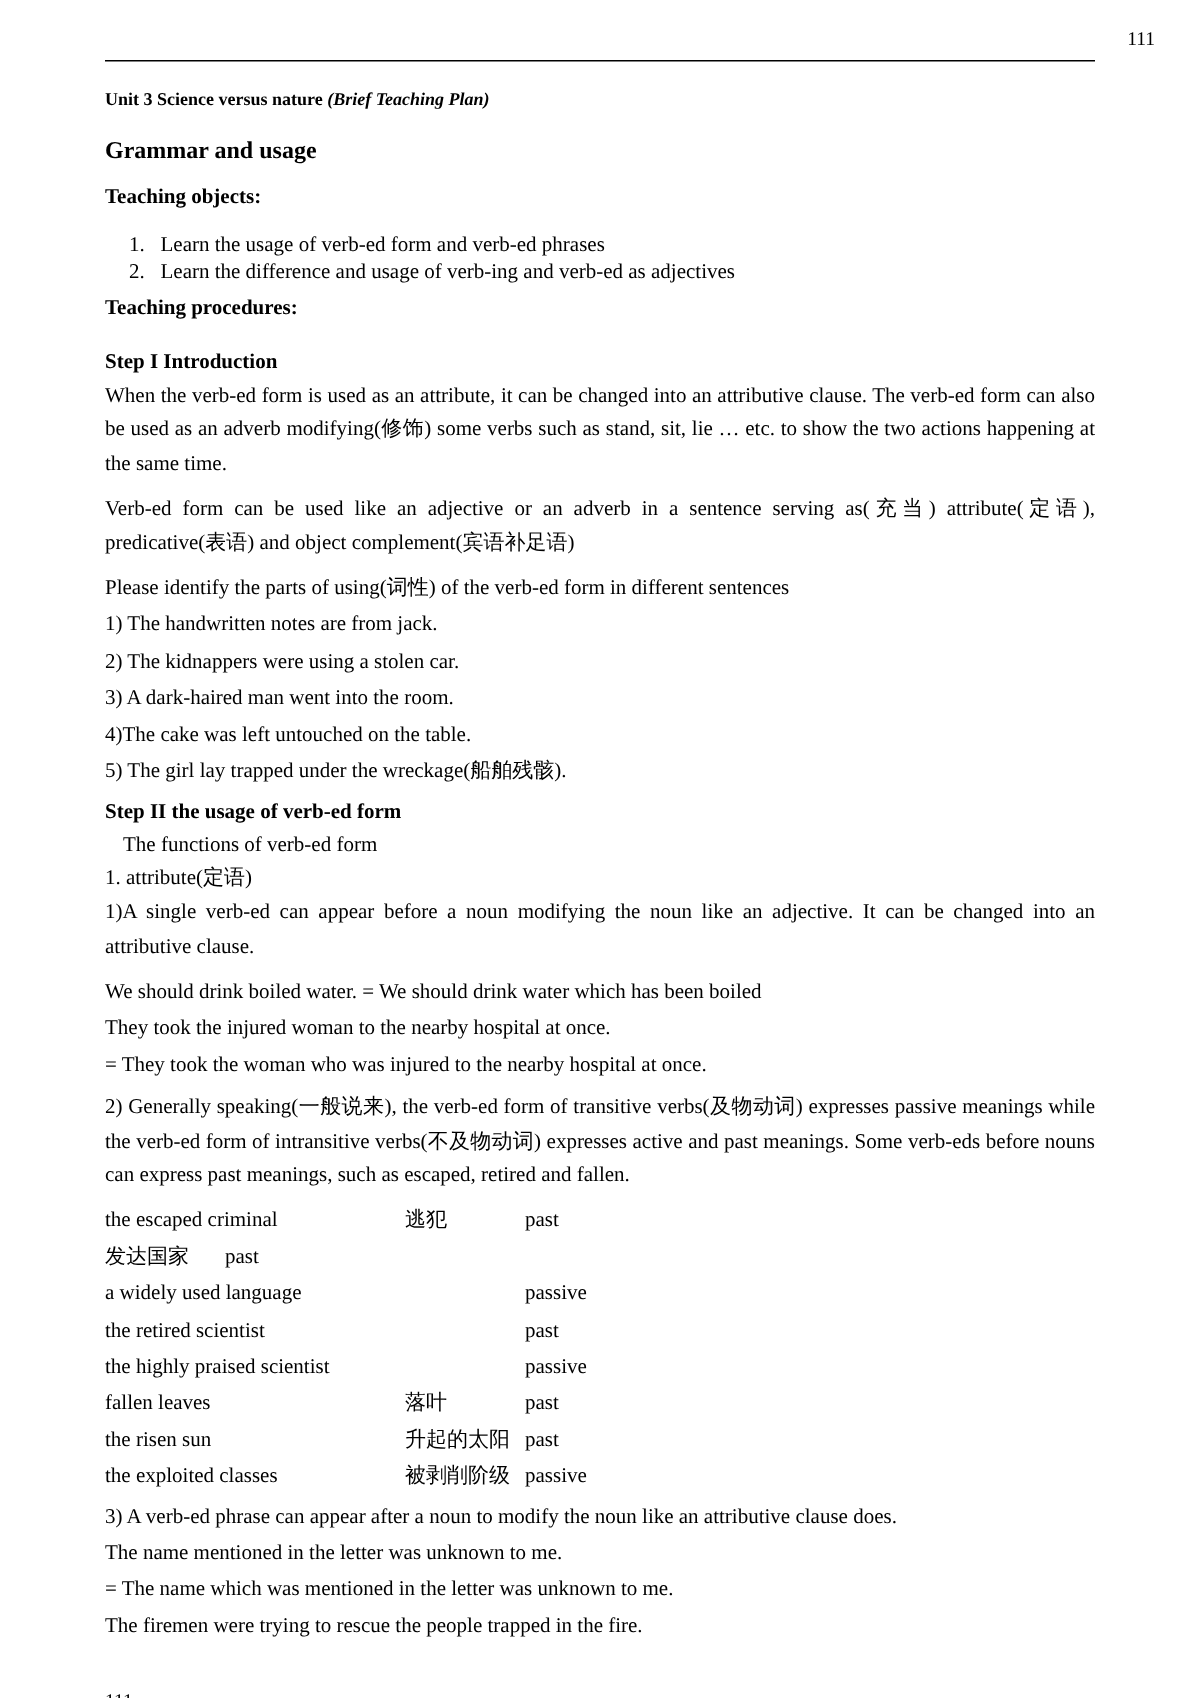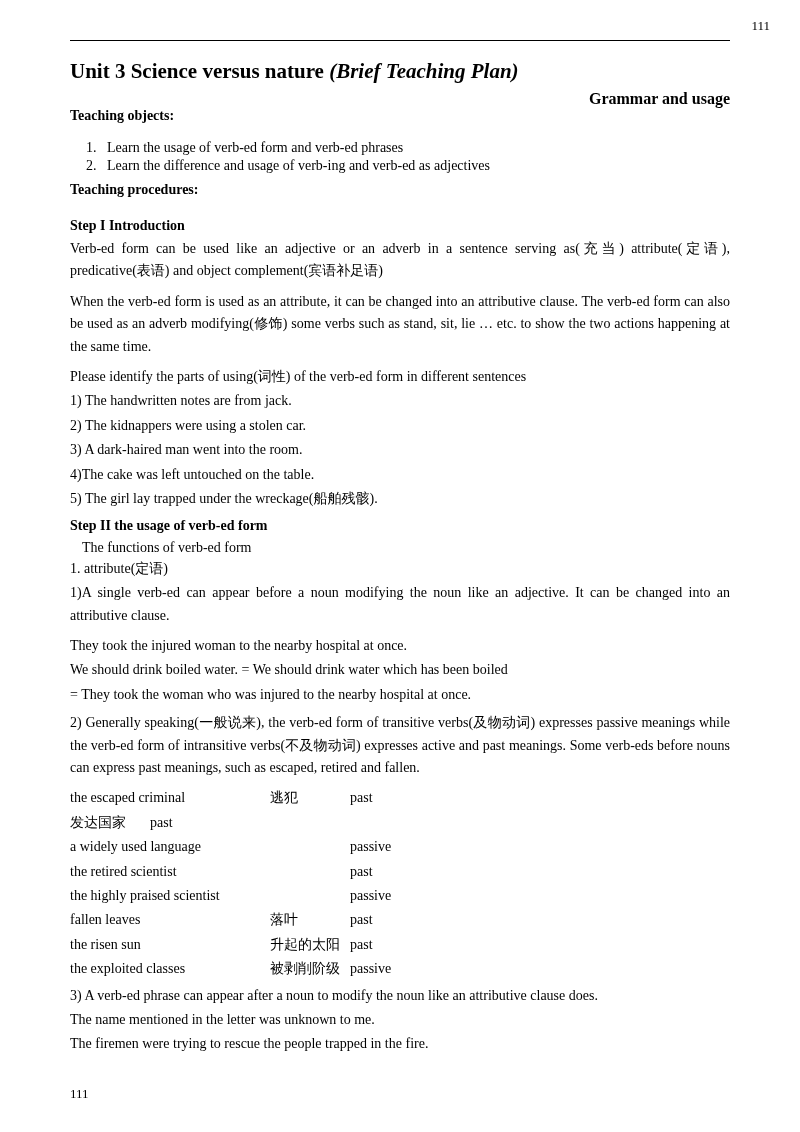--- a/index.html
+++ b/index.html
@@ -28,31 +28,32 @@
     }
     .page-number-bottom {
       margin-top: 30px;
       font-size: 13px;
     }
     .top-line {
       border-top: 1px solid #000;
       margin-bottom: 18px;
     }
     .unit-title {
-      font-size: 21px;
-      font-weight: bold;
-      margin-bottom: 6px;
+      font-size: 12px;
+      font-weight: bold;
+      margin-bottom: 18px;
     }
     .unit-title .italic-part {
       font-style: italic;
     }
     .section-title {
       font-size: 16px;
       font-weight: bold;
-      text-align: right;
+      text-align: left;
+      margin-bottom: 14px;
     }
     .teaching-objects-label {
       font-weight: bold;
       margin-bottom: 16px;
     }
     .list-item {
       margin-left: 16px;
       margin-bottom: 2px;
       text-align: justify;
     }
@@ -122,41 +123,41 @@
 
   <div class="teaching-objects-label">Teaching objects:</div>
 
   <div class="list-item">1.&nbsp;&nbsp;&nbsp;<span>Learn the usage of verb-ed form and verb-ed phrases</span></div>
   <div class="list-item">2.&nbsp;&nbsp;&nbsp;<span>Learn the difference and usage of verb-ing and verb-ed as adjectives</span></div>
 
   <div class="teaching-procedures-label">Teaching procedures:</div>
 
   <div class="step-label">Step I Introduction</div>
 
+  <div class="paragraph">When the verb-ed form is   used as an attribute, it can be changed into an attributive clause. The verb-ed form can also be used as an adverb modifying(修饰) some verbs such as stand, sit, lie … etc. to show the two actions happening at the same time.</div>
+
   <div class="paragraph">Verb-ed form can be used like an adjective or an adverb in a sentence serving as(充当) attribute(定语), predicative(表语) and object complement(宾语补足语)</div>
-
-  <div class="paragraph">When the verb-ed form is   used as an attribute, it can be changed into an attributive clause. The verb-ed form can also be used as an adverb modifying(修饰) some verbs such as stand, sit, lie … etc. to show the two actions happening at the same time.</div>
 
   <div class="sentence">Please identify the parts of using(词性) of the verb-ed form in different sentences</div>
   <div class="sentence">1) The handwritten notes are from jack.</div>
   <div class="sentence">2) The kidnappers were using a stolen car.</div>
   <div class="sentence">3) A dark-haired man went into the room.</div>
   <div class="sentence">4)The cake was left untouched on the table.</div>
   <div class="sentence">5) The girl lay trapped under the wreckage(船舶残骸).</div>
 
   <div class="step-ii-label">Step II the usage of verb-ed form</div>
 
   <div class="functions-line">The functions of verb-ed form</div>
 
   <div class="attr-label">1. attribute(定语)</div>
 
   <div class="paragraph">1)A single verb-ed can appear before a noun modifying the noun like an adjective. It can be changed into an attributive clause.</div>
 
+  <div class="sentence">We should drink boiled water. = We should drink water which has been boiled</div>
   <div class="sentence">They took the injured woman to the nearby hospital at once.</div>
-  <div class="sentence">We should drink boiled water. = We should drink water which has been boiled</div>
   <div class="sentence">= They took the woman who was injured to the nearby hospital at once.</div>
 
   <div class="paragraph" style="margin-top:6px;">2) Generally speaking(一般说来), the verb-ed form of transitive verbs(及物动词) expresses passive meanings while the verb-ed form of intransitive verbs(不及物动词) expresses active and past meanings. Some verb-eds before nouns can express past meanings, such as escaped, retired and fallen.</div>
 
   <div class="vocab-table">
   <div class="vocab-row">
         <span class="vocab-phrase">the escaped criminal</span>
         <span class="vocab-chinese">逃犯</span>
         <span class="vocab-tag">past</span>
       </div>
@@ -191,16 +192,17 @@
       </div>
       <div class="vocab-row">
         <span class="vocab-phrase">the exploited classes</span>
         <span class="vocab-chinese">被剥削阶级</span>
         <span class="vocab-tag">passive</span>
       </div>
     </div>
 
   <div class="sentence">3) A verb-ed phrase can appear after a noun to modify the noun like an attributive clause does.</div>
   <div class="sentence">The name mentioned in the letter was unknown to me.</div>
+  <div class="sentence">= The name which was mentioned in the letter was unknown to me.</div>
   <div class="sentence">The firemen were trying to rescue the people trapped in the fire.</div>
 
   <div class="page-number-bottom">111</div>
 </div>
 
 </body></html>

